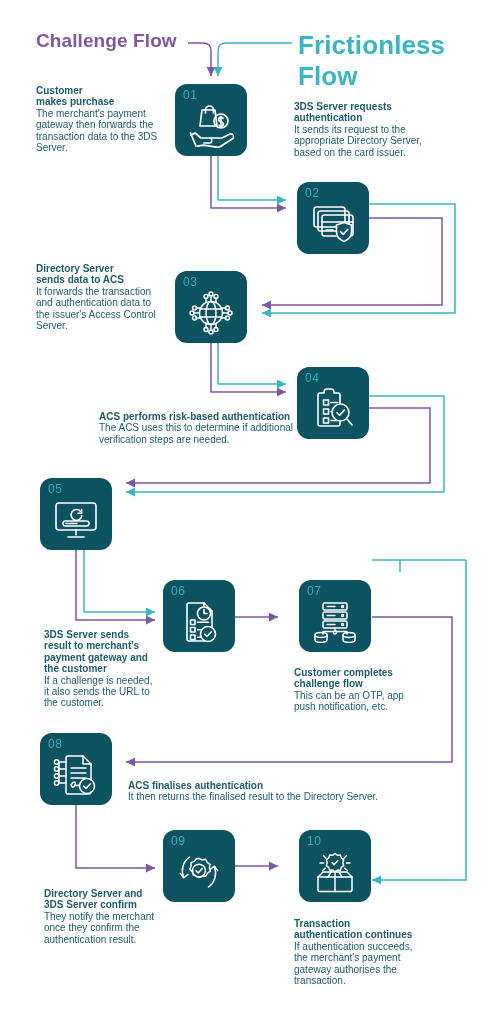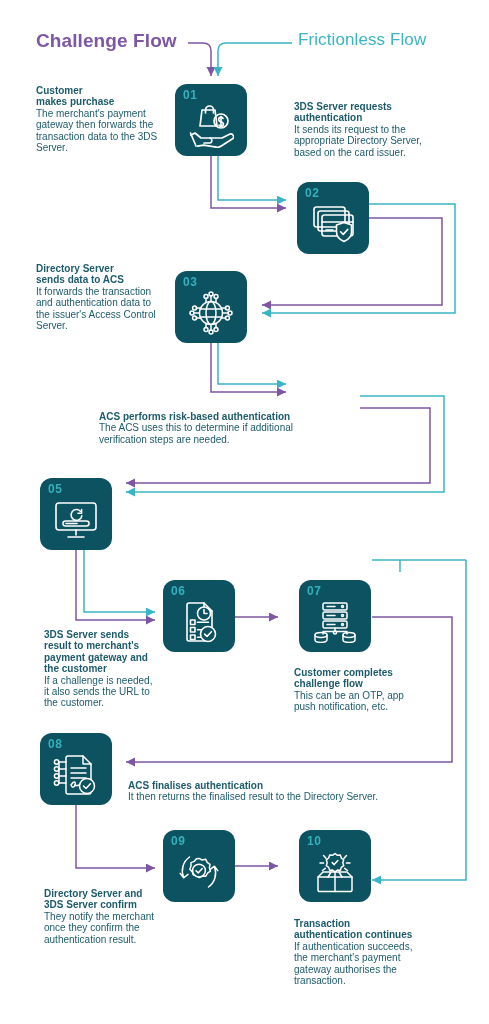--- a/index.html
+++ b/index.html
@@ -11,31 +11,31 @@
   .stage{position:absolute;inset:0;}
   svg.wires{position:absolute;left:0;top:0;width:489px;height:1024px;}
 
   
   .legend-challenge{
     position:absolute;left:36px;top:30px;
     font-size:19px;font-weight:700;color:#7d57a4;letter-spacing:.1px;
   }
   .legend-frictionless{
     position:absolute;left:298px;top:30px;
-    font-size:17px;font-weight:400;color:#3ab5c4;letter-spacing:.1px;
+    font-size:26px;font-weight:700;color:#3ab5c4;letter-spacing:.1px;
   }
 
   
   .box{
     position:absolute;width:72px;height:72px;border-radius:12px;
     background:#0c5260;box-sizing:border-box;
   }
   .box .num{
     position:absolute;left:8px;top:4px;
-    font-size:12px;font-weight:700;color:#35b0bd;letter-spacing:.5px;
+    font-size:12px;font-weight:400;color:#35b0bd;letter-spacing:.5px;
   }
   .box .glyph{
     position:absolute;left:0;right:0;bottom:4px;top:16px;
     display:flex;align-items:center;justify-content:center;
   }
   .box .glyph svg{display:block;}
 
   
   .cap{position:absolute;font-size:10px;line-height:11.4px;color:#1d5b6b;}
   .cap .t{font-weight:700;display:block;}
@@ -143,20 +143,35 @@
           <circle cx="5.6" cy="17" r="2"></circle>
           <circle cx="5.6" cy="27" r="2"></circle>
         <path d="M33.5 22 H39.5 M32.4 17 H37 M32.4 27 H37"></path>
         <circle cx="41" cy="22" r="2"></circle>
           <circle cx="38.4" cy="17" r="2"></circle>
           <circle cx="38.4" cy="27" r="2"></circle>
       </svg>
     </span>
   </div>
 
+  <div class="box" style="left:297px;top:367px;">
+    <span class="num">04</span>
+    <span class="glyph">
+      <svg width="44" height="44" viewBox="0 0 44 44" fill="none" stroke="#ffffff" stroke-width="1.6" stroke-linecap="round" stroke-linejoin="round">
+        <path d="M9 6 h4 v-1 a3 3 0 0 1 3-3 h4 a3 3 0 0 1 3 3 v1 h4 a2 2 0 0 1 2 2 v29 a2 2 0 0 1 -2 2 h-18 a2 2 0 0 1 -2 -2 v-29 a2 2 0 0 1 2 -2 z"></path>
+        <rect x="12.5" y="13" width="5" height="5"></rect>
+        <rect x="12.5" y="22" width="5" height="5"></rect>
+        <rect x="12.5" y="31" width="5" height="5"></rect>
+        <path d="M20 15.5 h7 M20 24.5 h4 M20 33.5 h7"></path>
+        <circle cx="29.5" cy="25.5" r="8.5" fill="#0c5260"></circle>
+        <path d="M26 25.6 l2.6 2.6 l4.8 -5.2"></path>
+        <path d="M35.6 31.6 L41 38"></path>
+      </svg>
+    </span>
+  </div>
 
   <div class="box" style="left:40px;top:478px;">
     <span class="num">05</span>
     <span class="glyph">
       <svg width="46" height="40" viewBox="0 0 46 40" fill="none" stroke="#ffffff" stroke-width="1.6" stroke-linecap="round" stroke-linejoin="round">
         <rect x="3" y="3" width="40" height="27" rx="3"></rect>
         <path d="M23 30 v5 M15 37 h16"></path>
         <path d="M27.4 11.2 a5.4 5.4 0 1 0 1.4 4.6"></path>
         <path d="M28.6 9.6 v3.6 h-3.6"></path>
         <rect x="10" y="21" width="26" height="5" rx="2.5"></rect>

